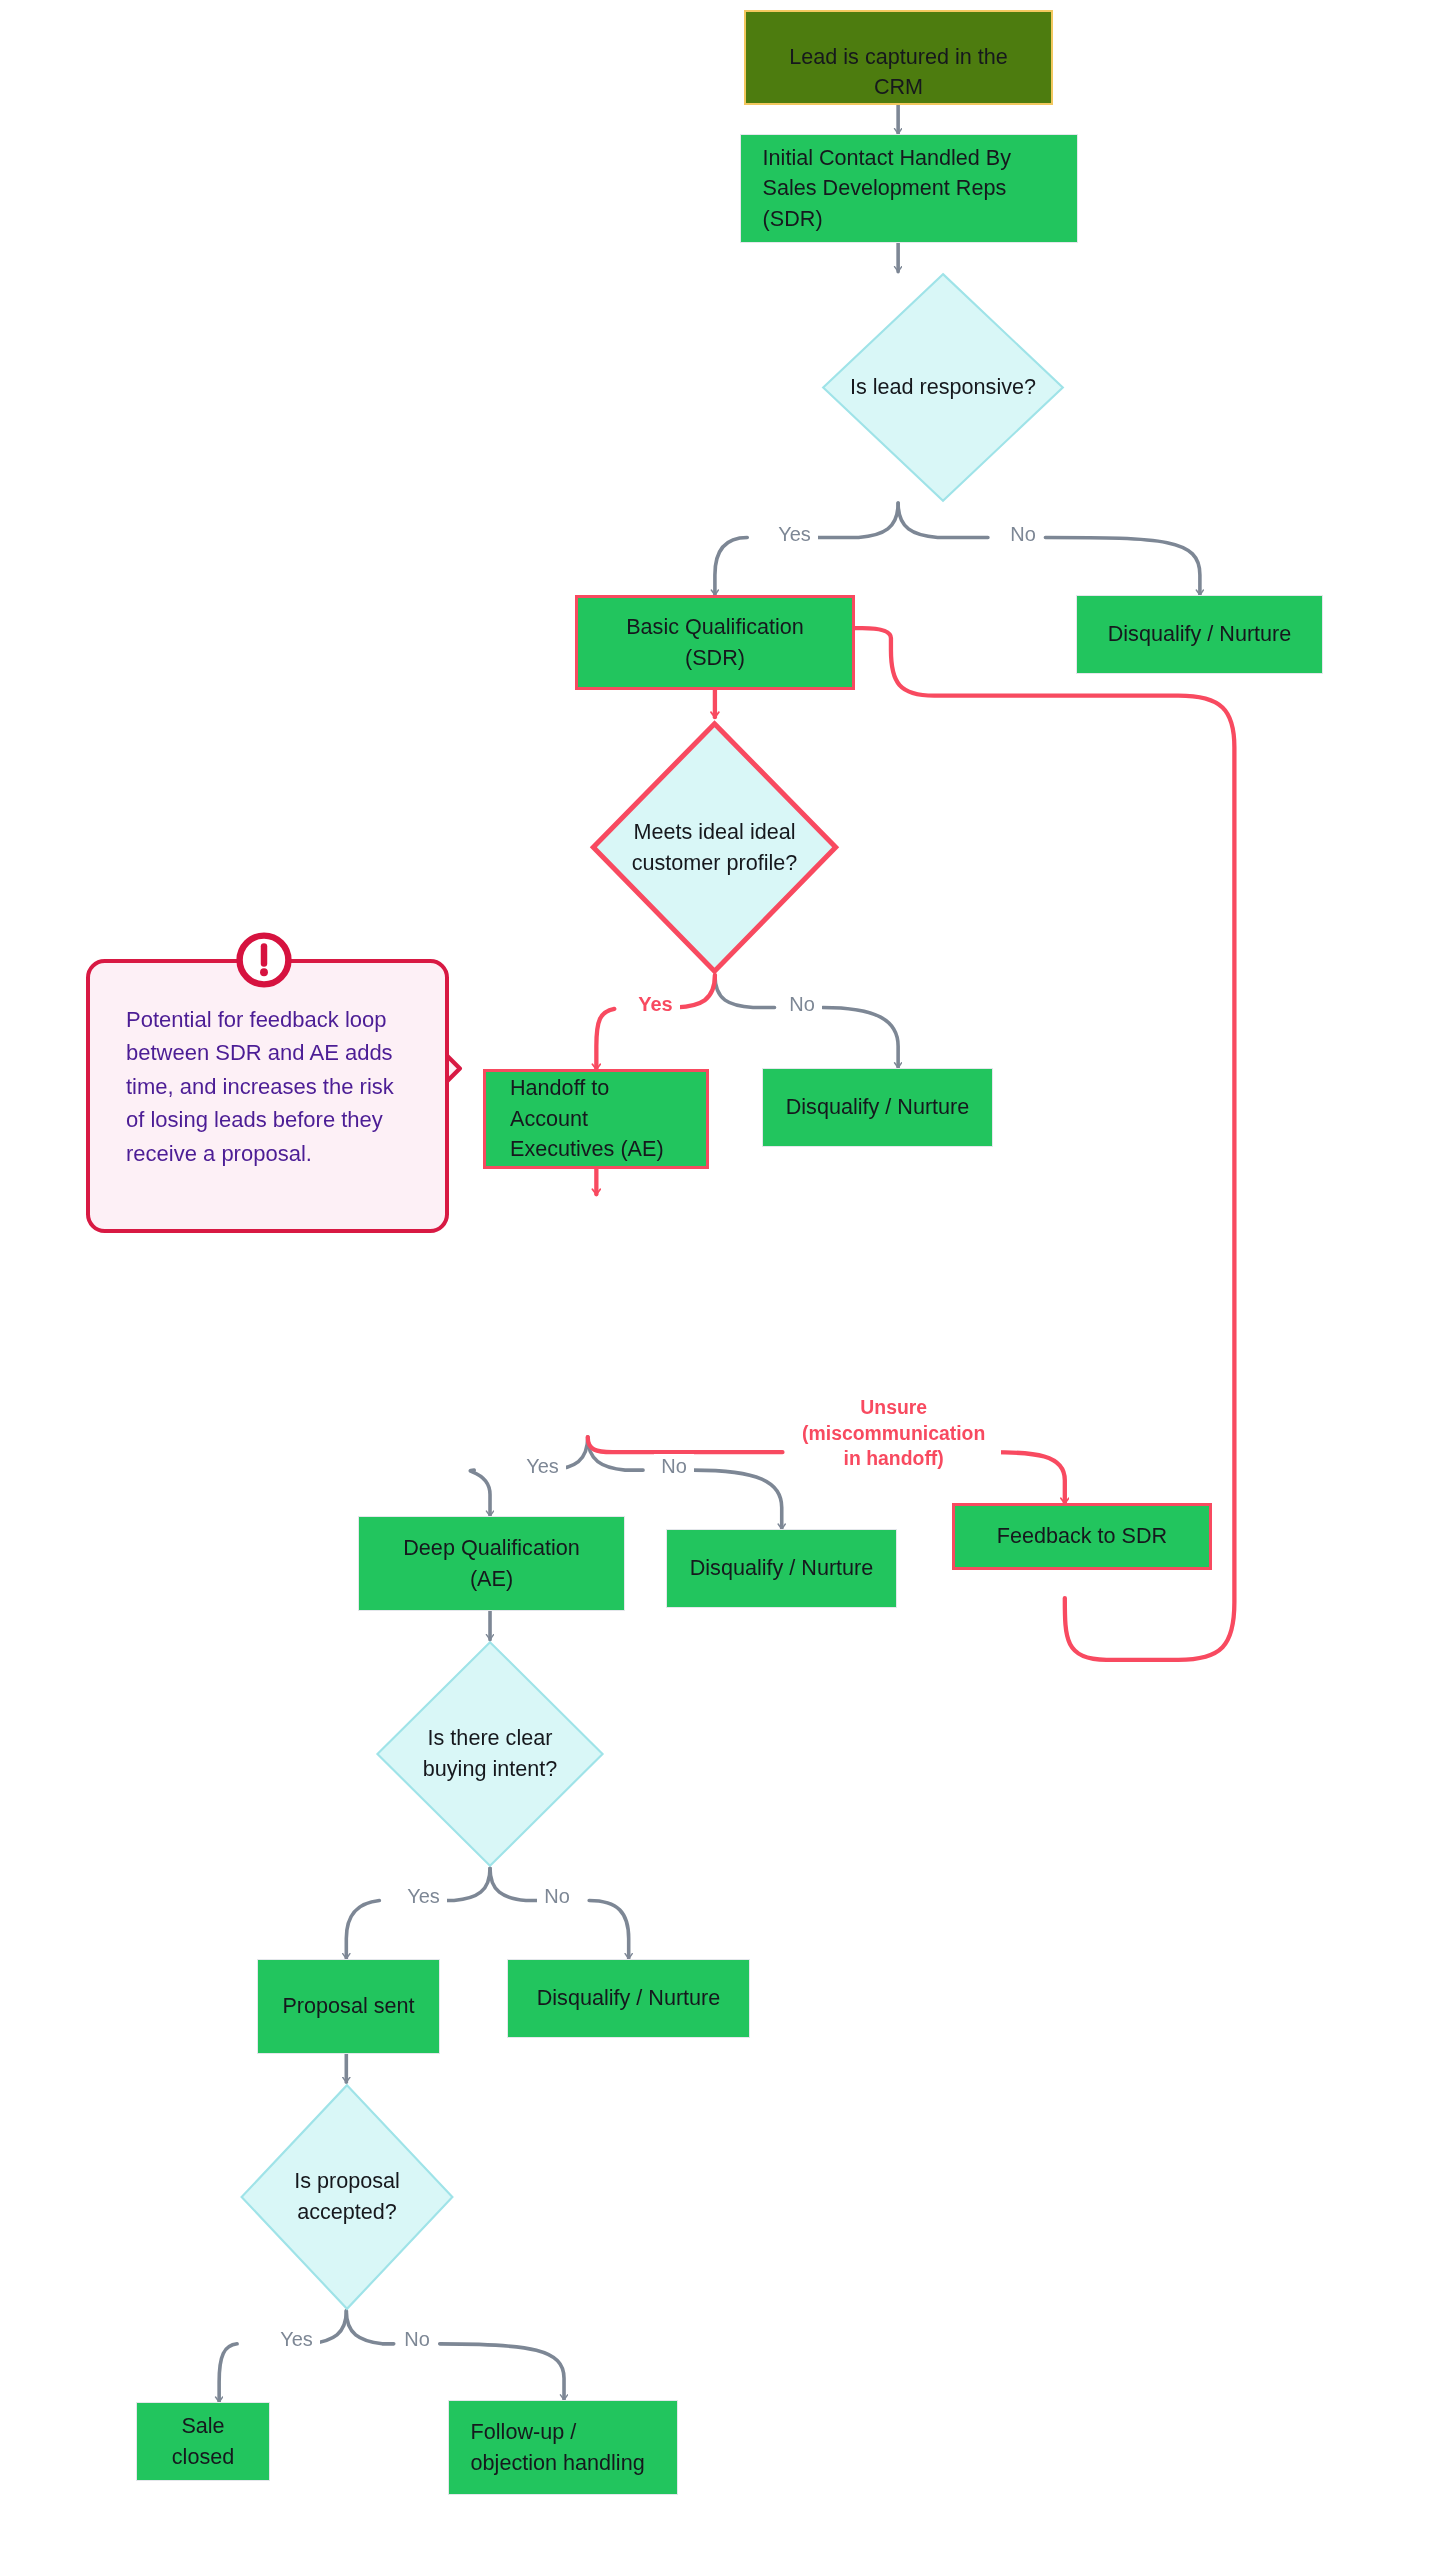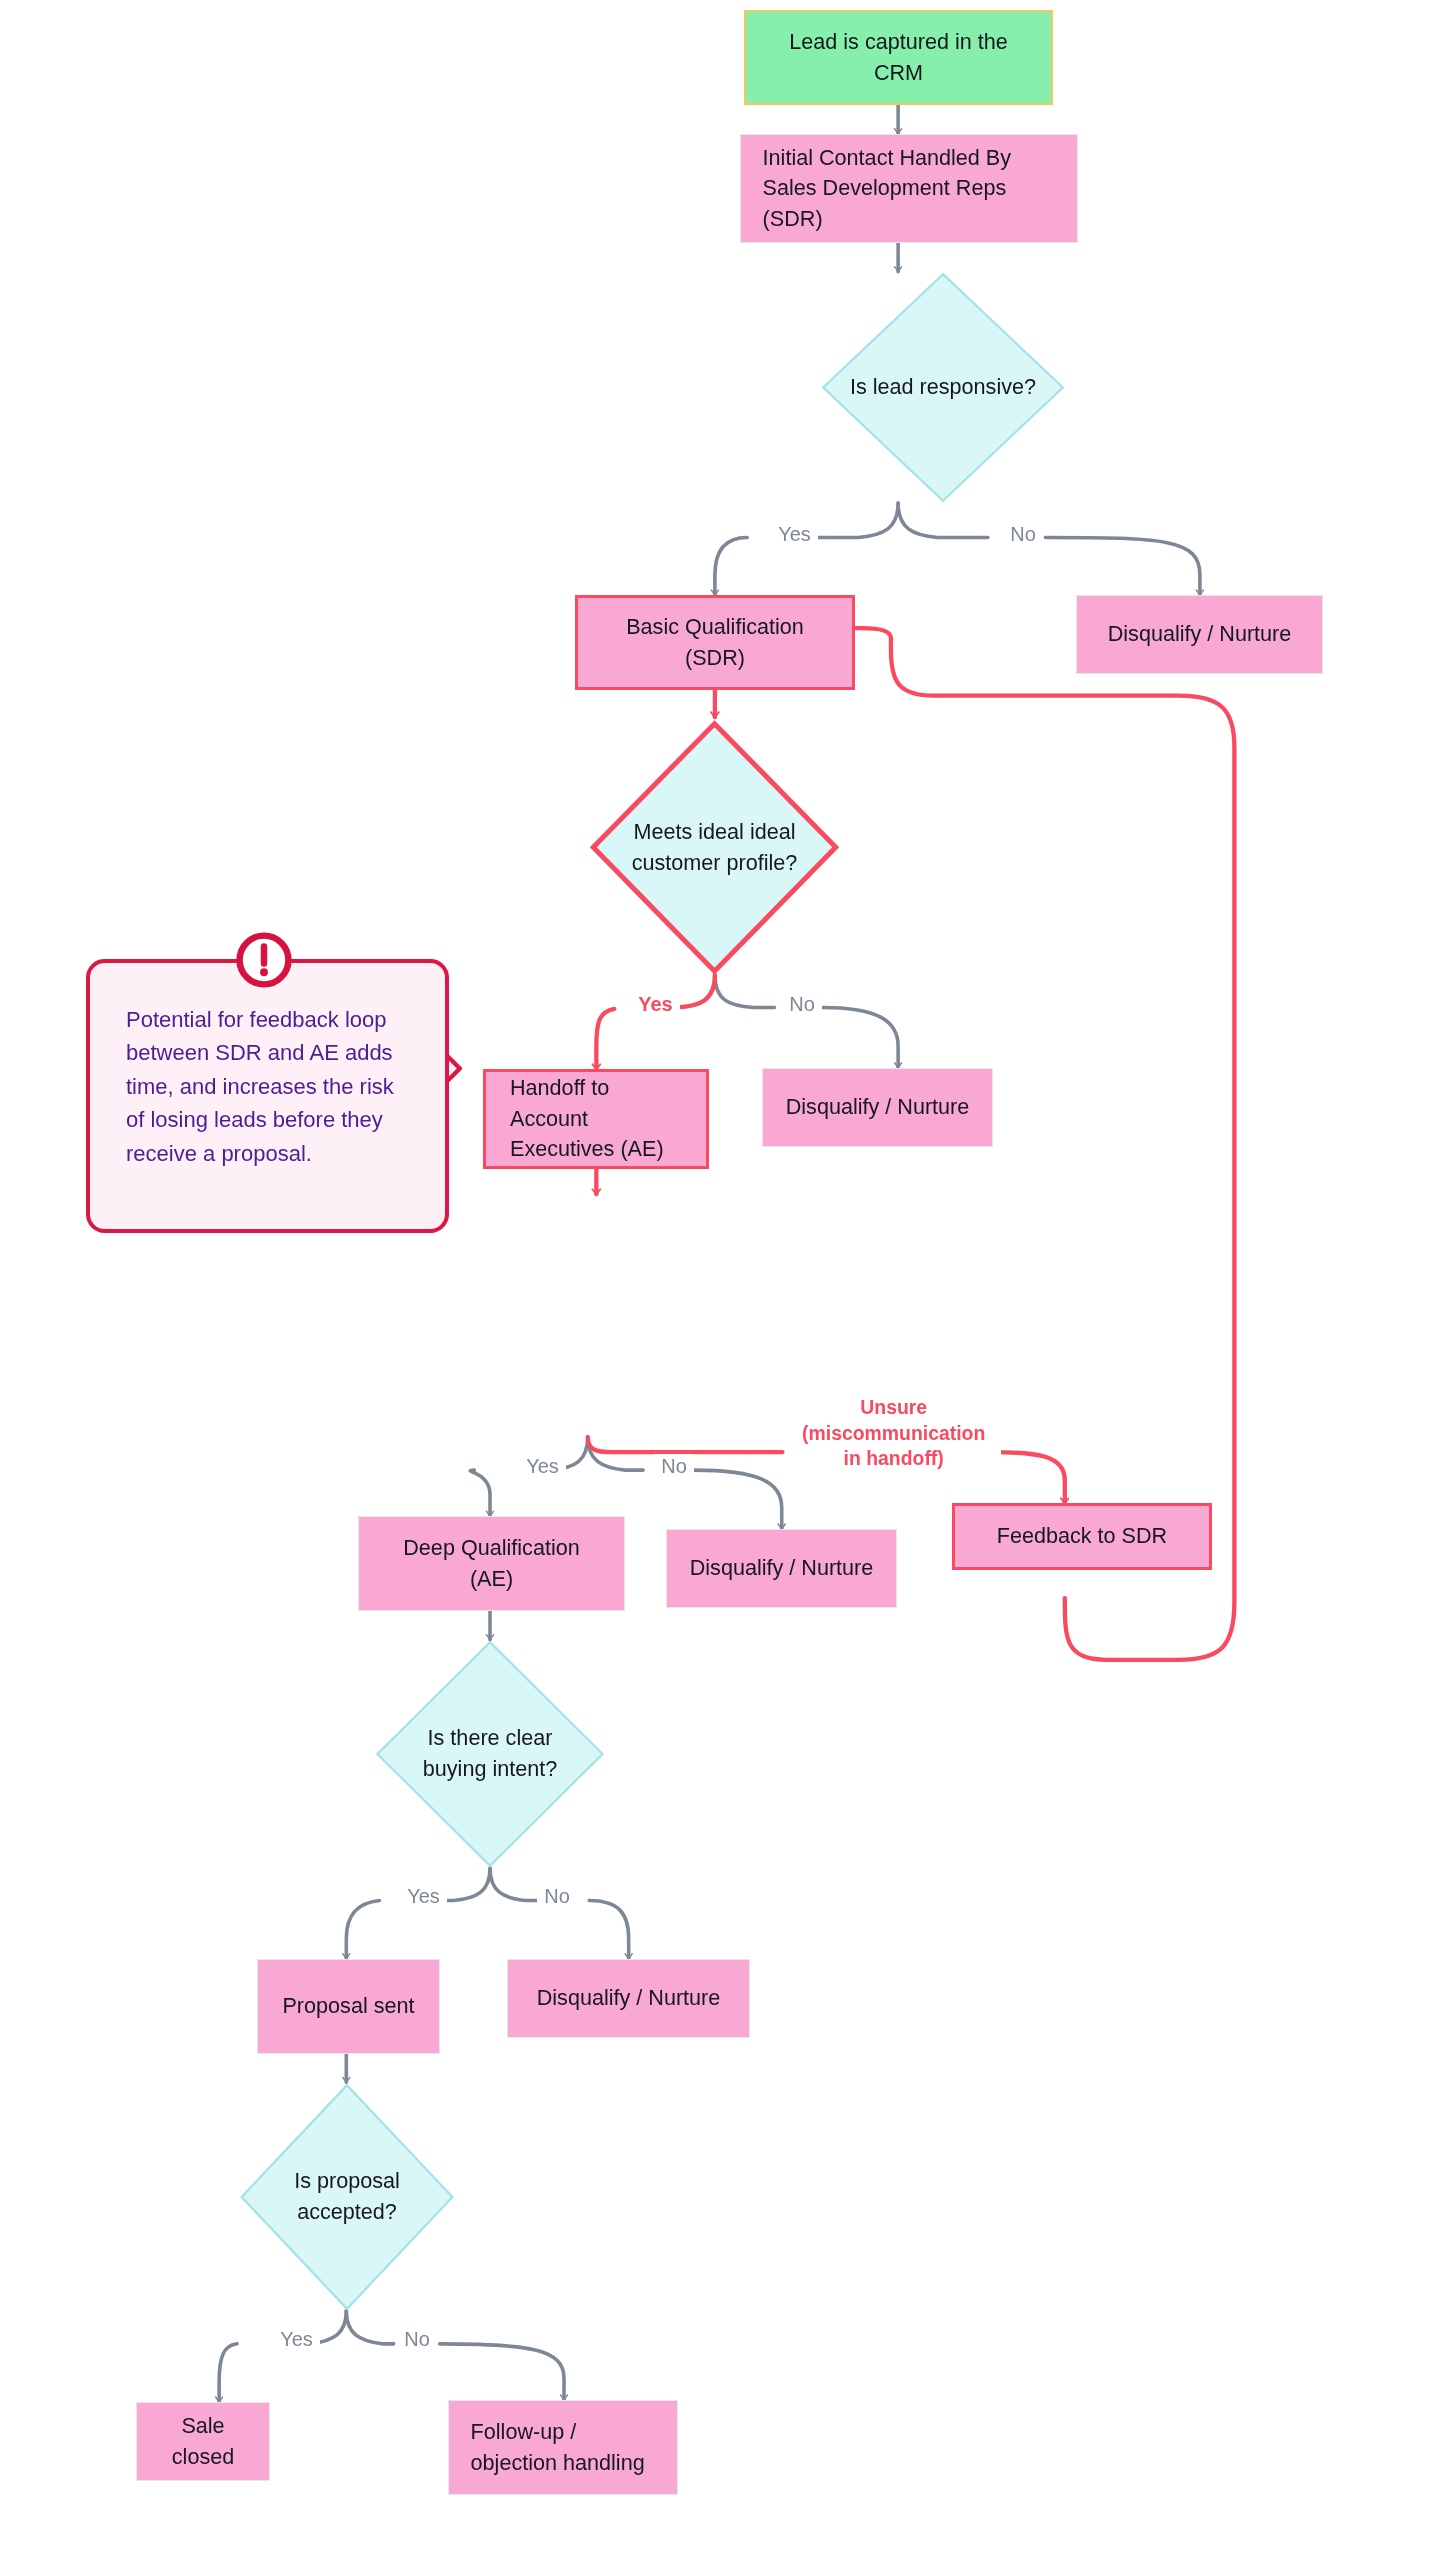--- a/index.html
+++ b/index.html
@@ -2,28 +2,28 @@
 <html style="font-size:11.5px"><head>
 <meta charset="utf-8">
 <style>
   html,body{margin:0;padding:0;background:#ffffff;}
   body{font-family:"Liberation Sans","DejaVu Sans",sans-serif;}
   #stage{position:relative;width:1437px;height:2576px;background:#ffffff;overflow:hidden;}
   svg#wires{position:absolute;left:0;top:0;width:1437px;height:2576px;}
   .node{position:absolute;box-sizing:border-box;display:flex;align-items:center;}
   .node .txt{width:100%;}
   
-  .box{background:#f9a8d4;border:0.7px solid #e4e7eb;padding:0 21.6px;}
+  .box{background:#22c55e;border:0.7px solid #e4e7eb;padding:0 21.6px;}
   .box.center .txt{text-align:center;}
   .box.left .txt{text-align:left;}
   .box-text{font-size:21.6px;line-height:1.42;color:#16181d;white-space:pre-line;}
   
   .box.red{border:3.6px solid #f84a60;}
   
-  .box.start{background:#86efac;border:2.2px solid #f3c85f;}
+  .box.start{background:#4d7c0f;border:2.2px solid #f3c85f;align-items:flex-end;}
   
   .diamond{position:absolute;}
   .diamond svg{position:absolute;left:0;top:0;}
   .diamond .dlabel{position:absolute;left:0;top:0;width:100%;height:100%;
       display:flex;align-items:center;justify-content:center;text-align:center;}
   .dlabel span{font-size:21.6px;line-height:1.42;color:#16181d;white-space:pre-line;}
   
   .elabel{position:absolute;font-size:20px;color:#7d8795;background:#ffffff;padding:1.4px 7.2px;white-space:pre;}
   .elabel.red{color:#f84a60;font-weight:700;}
   .elabel.multi{text-align:center;line-height:1.3;font-size:19.4px;}

